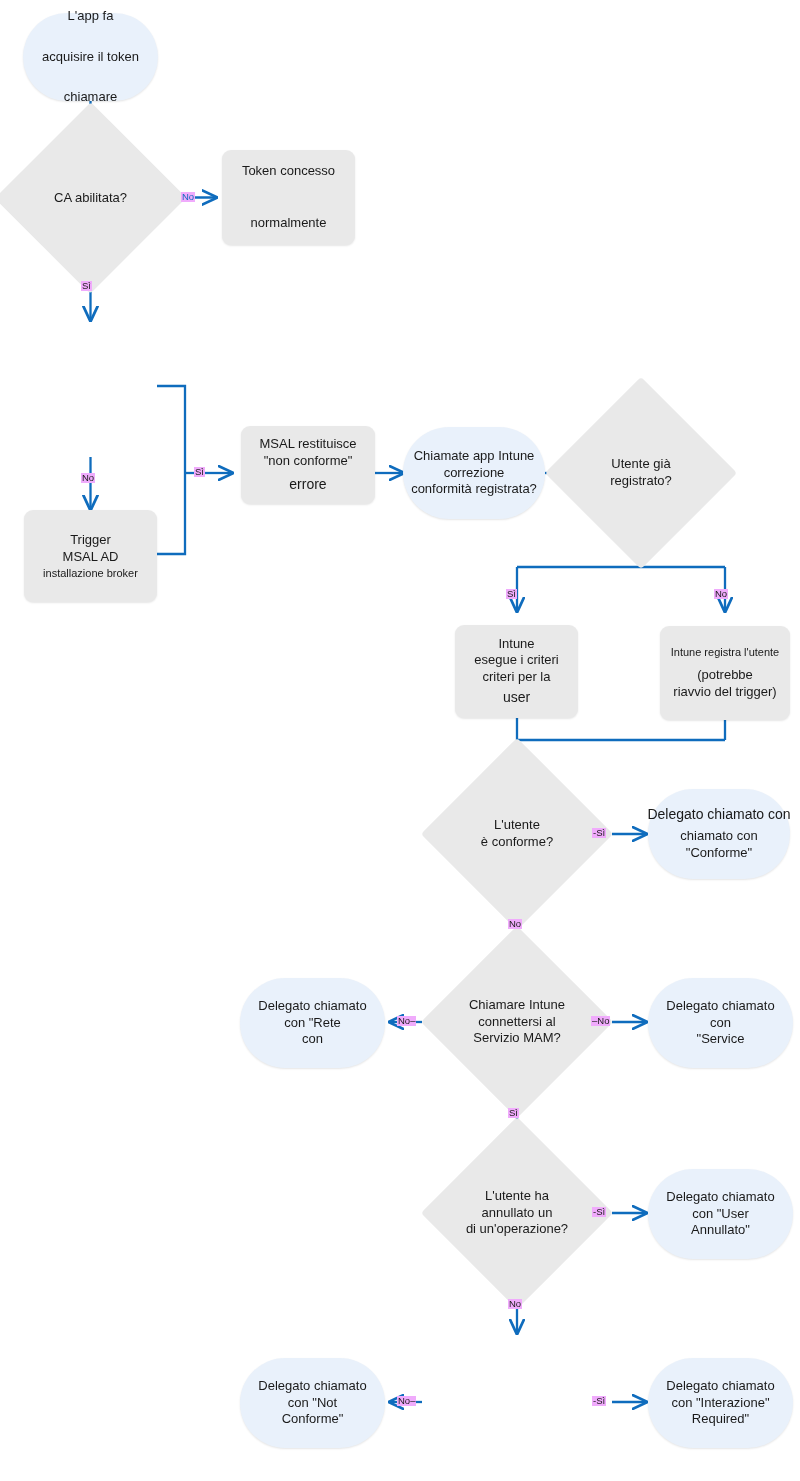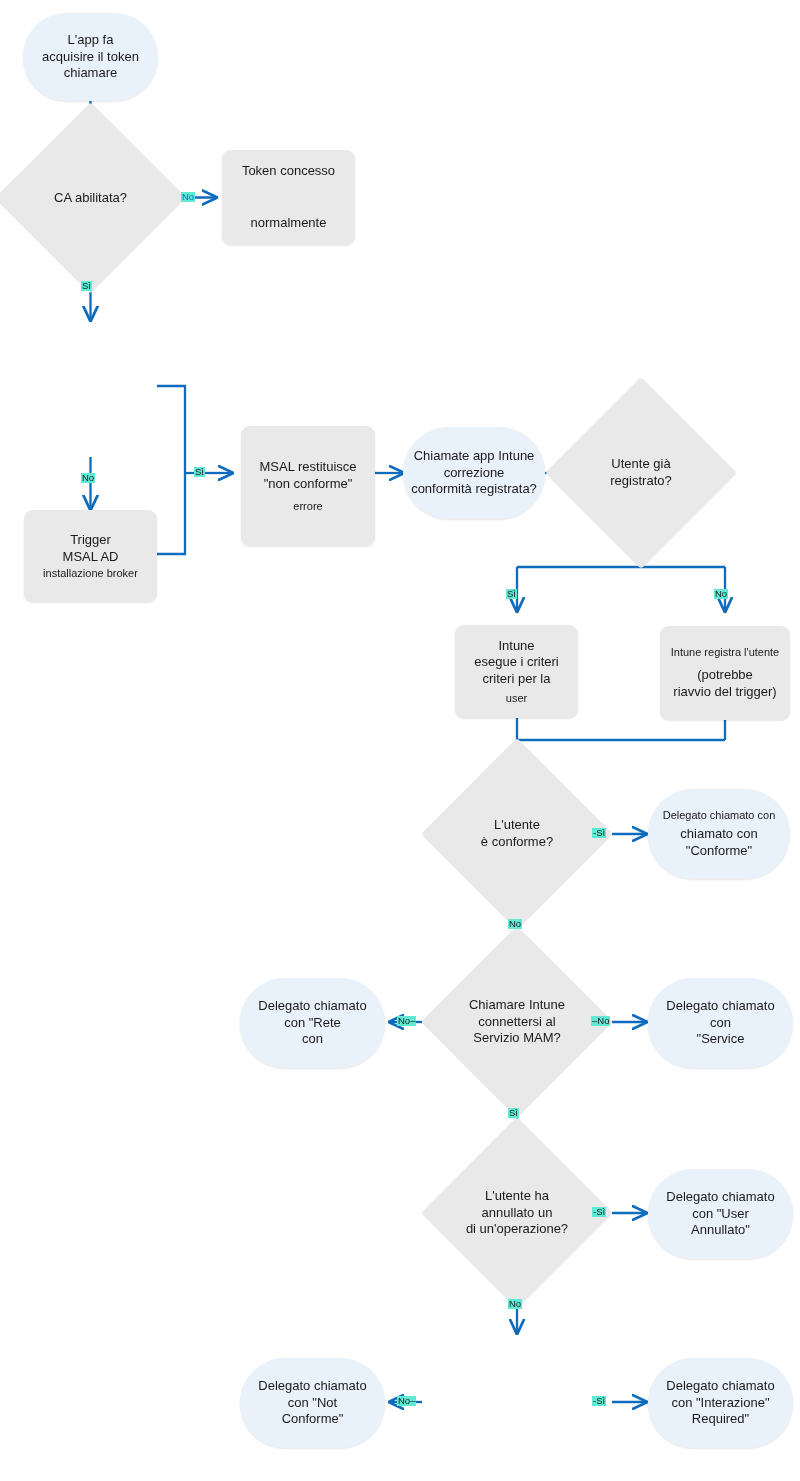--- a/index.html
+++ b/index.html
@@ -33,21 +33,21 @@
     display: flex;
     flex-direction: column;
     align-items: center;
     justify-content: center;
     text-align: center;
     line-height: 1.28;
     font-size: 13px;
     color: #1a1a1a;
   }
   .node .ln { display: block; white-space: nowrap; }
-  .node .ln.sm { font-size: 11px; }
+  .node .ln.sm { font-size: 14px; }
   .node .ln.md { font-size: 11px; }
 
   
   .n-blue {
     background: #e9f1fb;
     border-radius: 46px;
     box-shadow: 0 1px 2px rgba(0,0,0,0.10);
   }
   
   .n-grey {
@@ -71,21 +71,21 @@
   .n-diamond .dtext {
     position: relative;
     z-index: 1;
     width: 120%;
   }
   .edge-label {
     position: absolute;
     font-size: 9.5px;
     color: #1a1a1a;
     white-space: nowrap;
-    background: #5eead4;
+    background: #f0abfc;
     padding: 0 1px;
     line-height: 1;
   }
 </style>
 </head>
 <body>
 
 <div id="canvas">
 
   <svg class="connectors" viewBox="0 0 800 1481">
@@ -132,21 +132,21 @@
       <path d="M 612 1213 L 646 1213" marker-end="url(#arr)"></path>
 
       <path d="M 517 1282 L 517 1333" marker-end="url(#arr)"></path>
 
       <path d="M 422 1402 L 390 1402" marker-end="url(#arr)"></path>
 
       <path d="M 612 1402 L 646 1402" marker-end="url(#arr)"></path>
     </g>
   </svg>
 
-  <div class="node n-blue" style="left:23px; top:13px; width:135px; height:88px;">
+  <div class="node n-blue" style="left:23px; top:13px; width:135px; height:88px;gap:24px;">
     <span class="ln">L'app fa</span>
     <span class="ln">acquisire il token</span>
     <span class="ln">chiamare</span>
   </div>
 
   <div class="node n-diamond" style="left:23px; top:130px; width:135px; height:136px;">
     <div class="dshape"></div>
     <div class="dtext">
       <span class="ln">CA abilitata?</span>
     </div>
@@ -157,21 +157,21 @@
     <span class="ln">normalmente</span>
   </div>
 
 
   <div class="node n-grey" style="left:24px; top:510px; width:133px; height:92px;">
     <span class="ln">Trigger</span>
     <span class="ln">MSAL AD</span>
     <span class="ln md">installazione broker</span>
   </div>
 
-  <div class="node n-grey" style="left:241px; top:426px; width:134px; height:120px;">
+  <div class="node n-grey" style="left:241px; top:426px; width:134px; height:78px;">
     <span class="ln">MSAL restituisce</span>
     <span class="ln">"non conforme"</span>
     <span class="ln sm" style="margin-top:6px;">errore</span>
   </div>
 
   <div class="node n-blue" style="left:403px; top:427px; width:142px; height:92px;">
     <span class="ln">Chiamate app Intune</span>
     <span class="ln">correzione</span>
     <span class="ln">conformità registrata?</span>
   </div>

